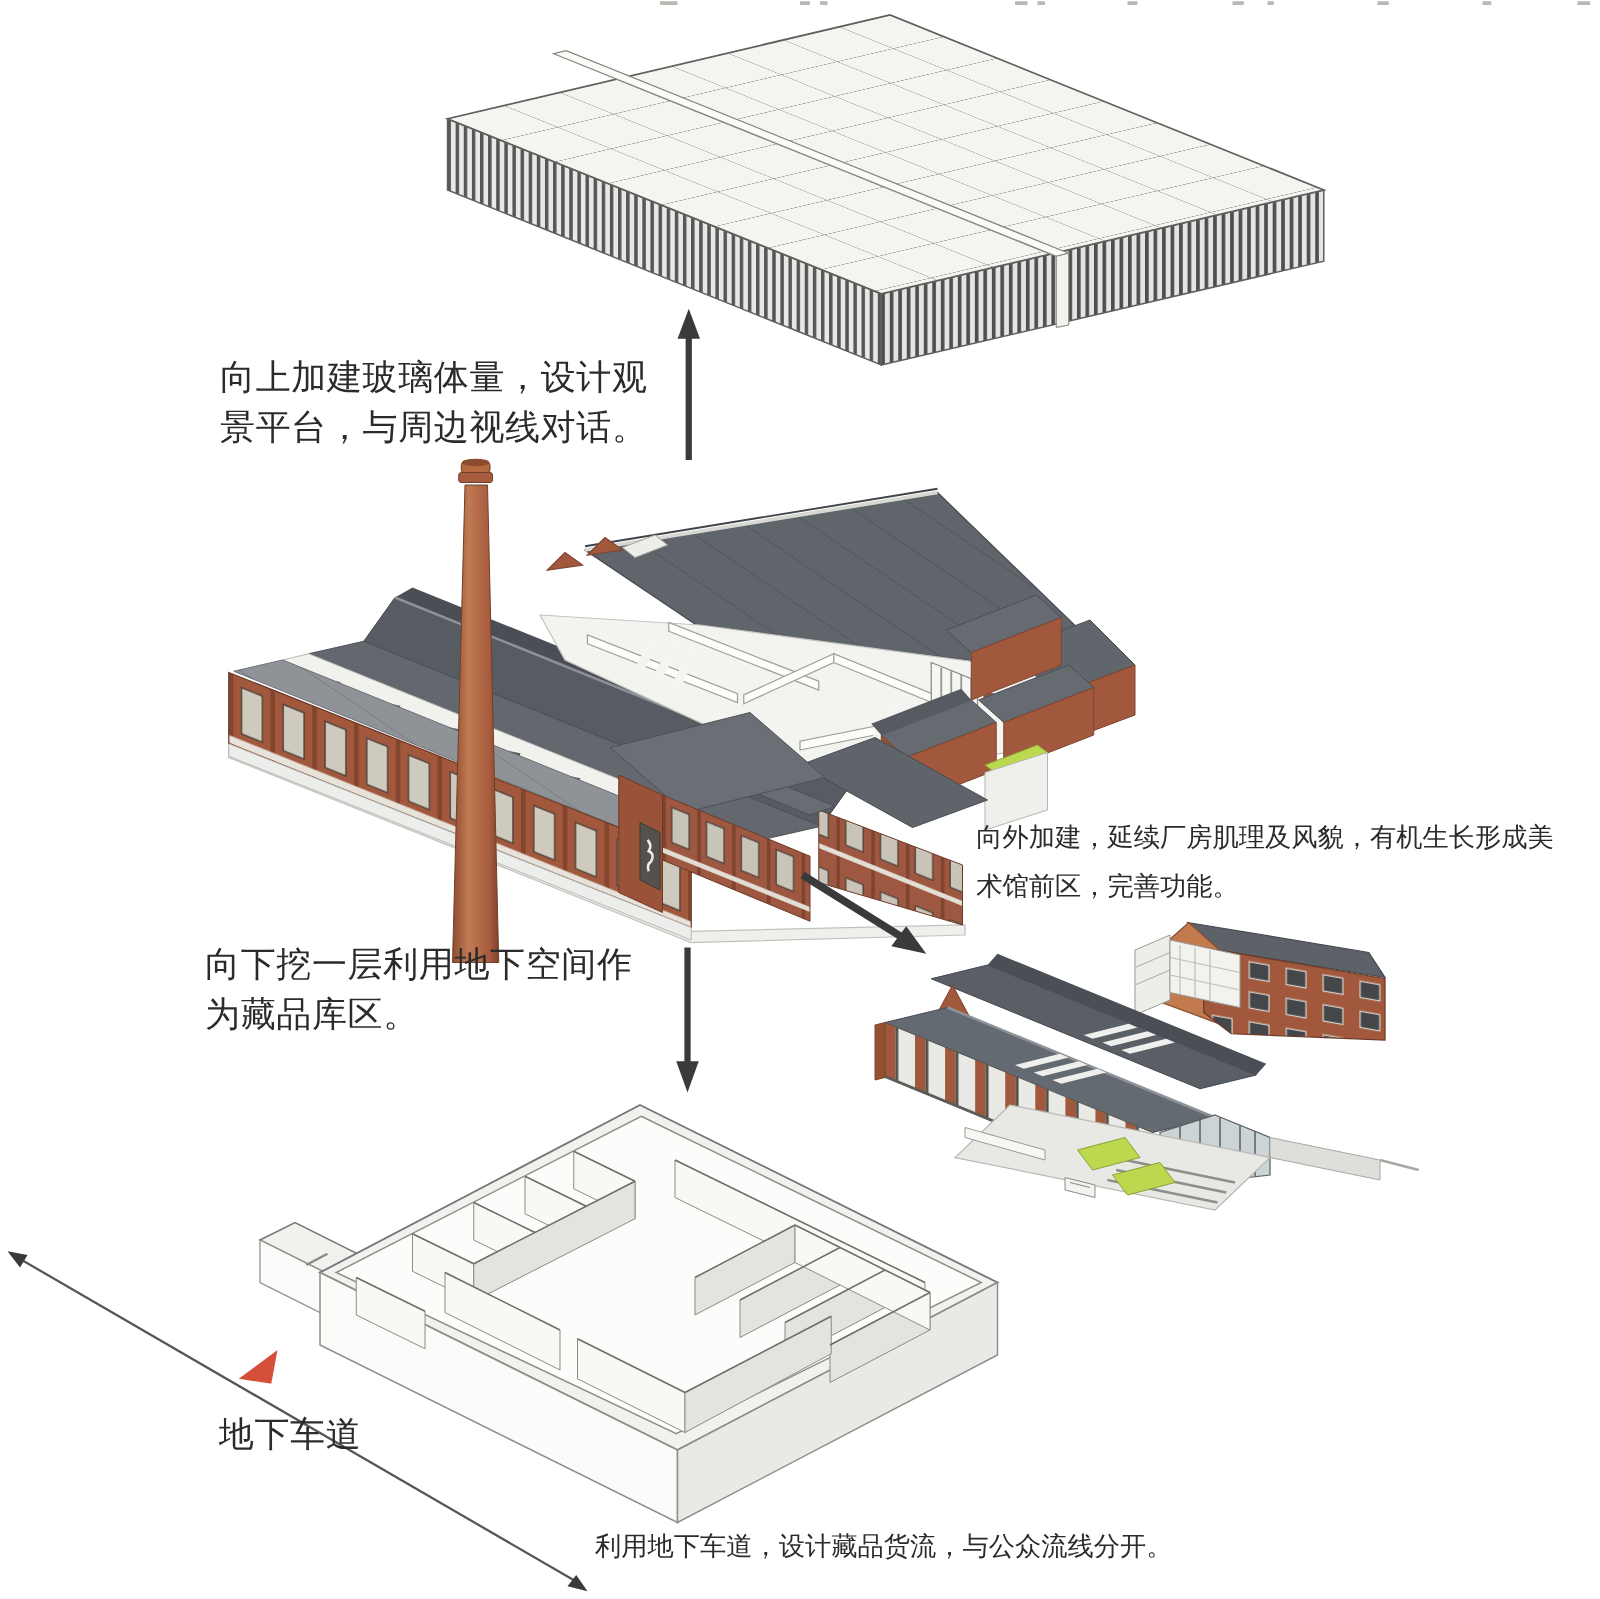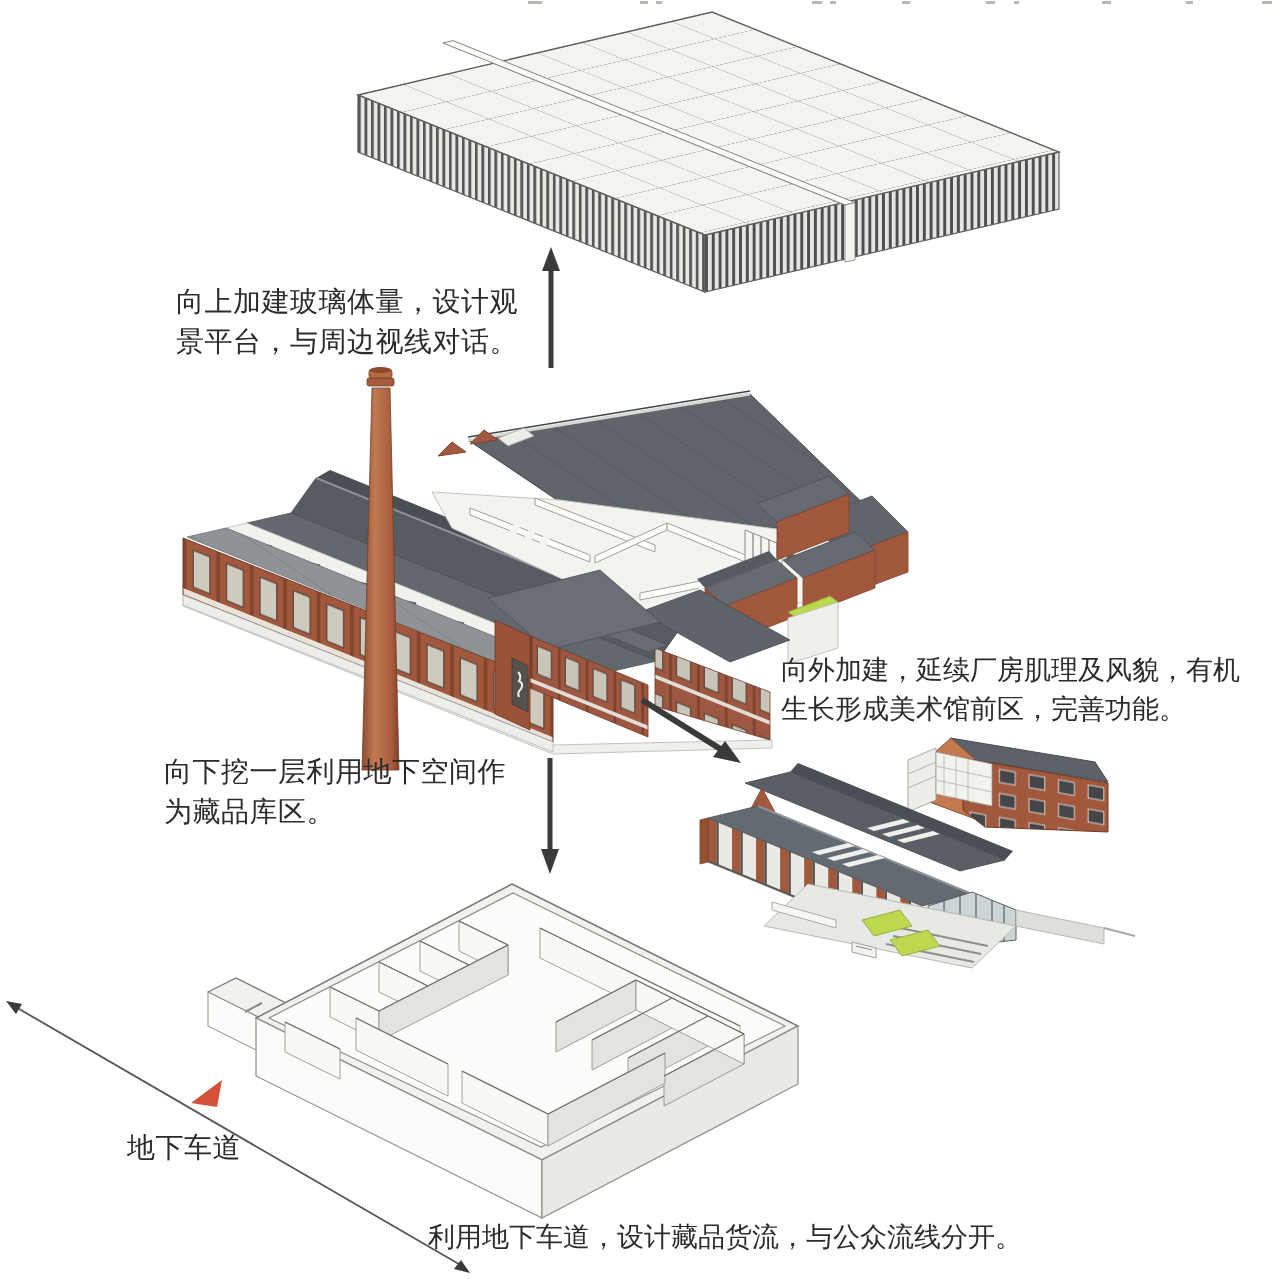--- a/index.html
+++ b/index.html
@@ -2,22 +2,22 @@
 <html><head>
 <meta charset="utf-8">
 <style>
   html,body{margin:0;padding:0;background:#ffffff;}
   body{width:1280px;height:1279px;position:relative;overflow:hidden;
        font-family:"Liberation Sans","DejaVu Sans",sans-serif;}
   .stage{position:absolute;left:0;top:0;width:1280px;height:1011px;}
   svg{position:absolute;left:0;top:0;}
   .note{position:absolute;color:#2b2b2b;font-weight:500;
         font-size:28px;line-height:40px;letter-spacing:.5px;}
-  .note.small{font-size:27px;line-height:39px;letter-spacing:0;}
-  .nowrap{white-space:nowrap;}
+  .note.small{font-size:21px;line-height:39px;letter-spacing:0;}
+  .nowrap{white-space:nowrap;margin-left:48px;}
 </style>
 </head>
 <body>
 
 <div class="stage">
 
 <svg width="1280" height="1279" viewBox="0 0 1280 1279">
   <defs>
     <pattern id="gridTop" patternUnits="userSpaceOnUse" width="46" height="46" patternTransform="matrix(0.9725,-0.228,0.9278,0.3743,358,95)">
       <rect width="46" height="46" fill="#f5f4f0"></rect>

